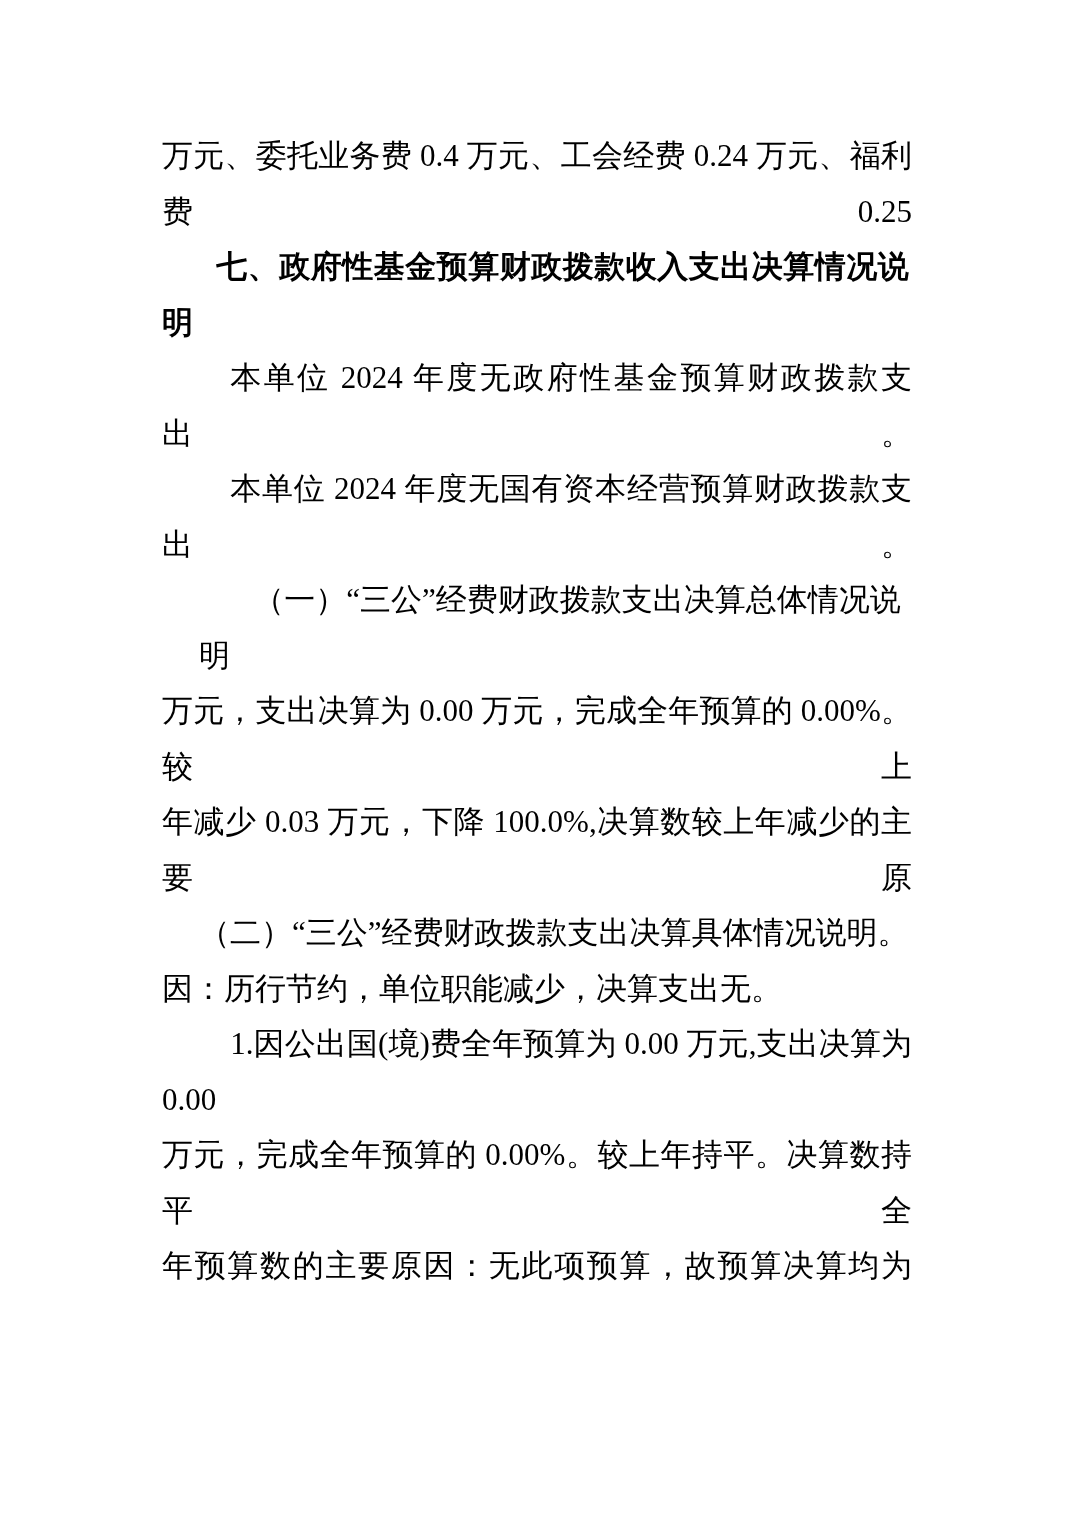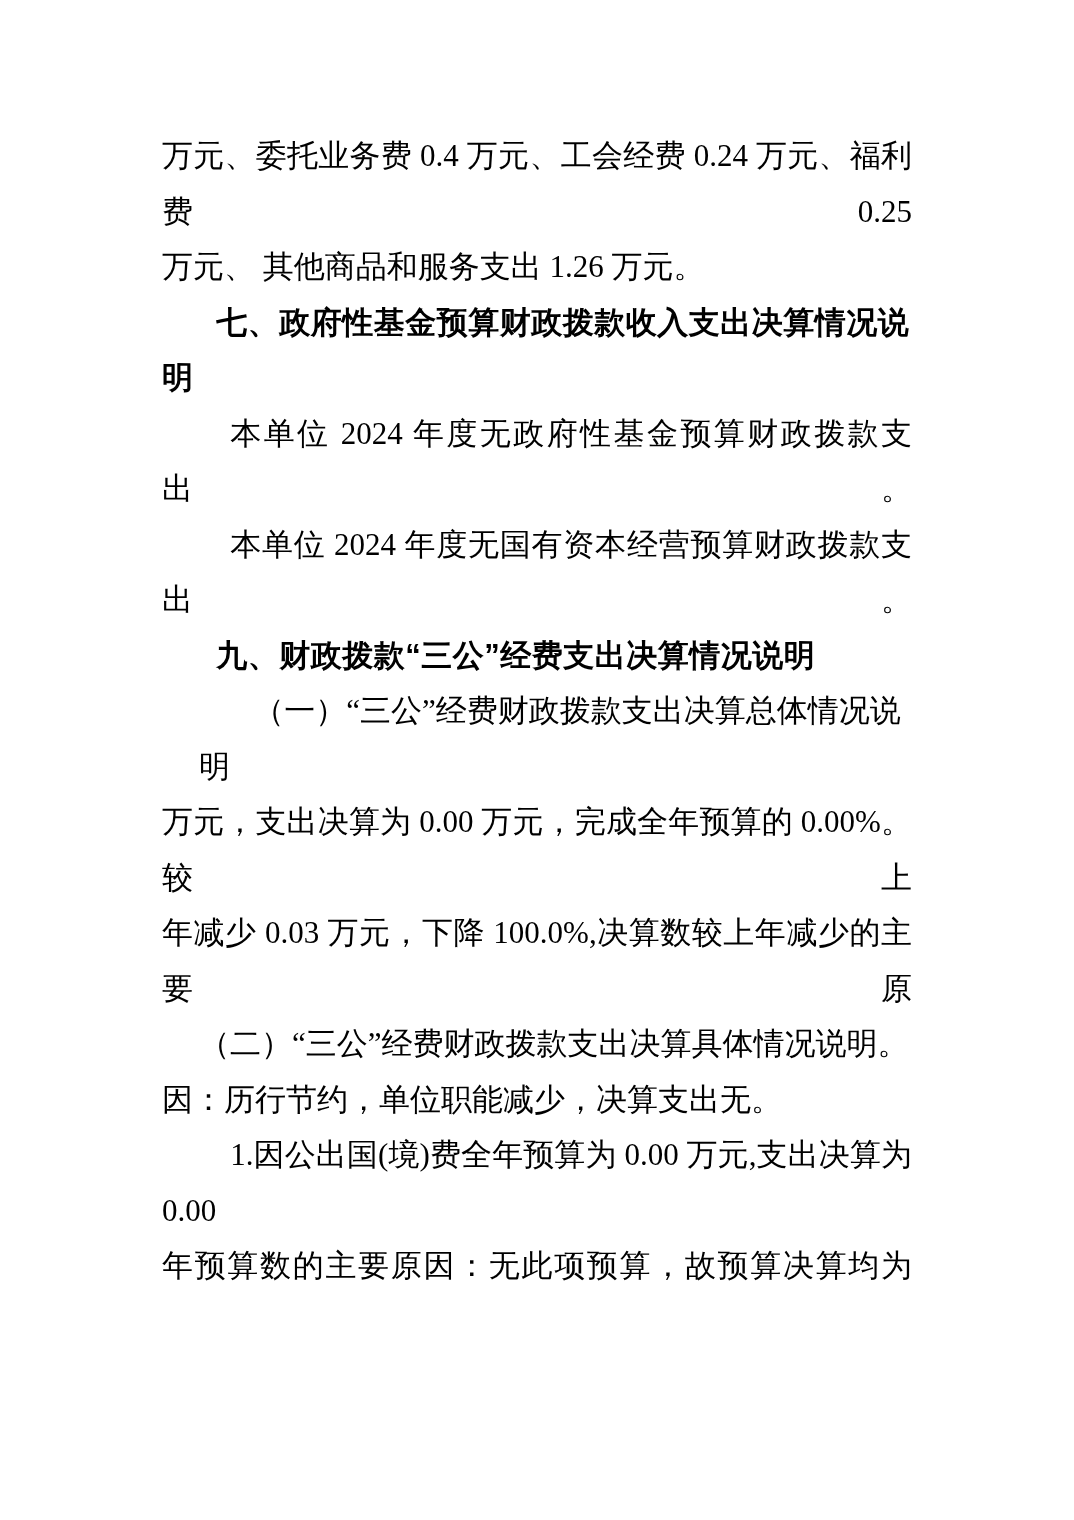--- a/index.html
+++ b/index.html
@@ -57,28 +57,27 @@
     font-family: "DejaVu Sans", "Liberation Sans", sans-serif;
     color: #1d4ed8;
   }
 </style>
 </head>
 <body>
 
 <div class="page">
   <div class="content">
     <div class="line full">万元、委托业务费 0.4 万元、工会经费 0.24 万元、福利费 0.25</div>
-    <div class="line">万元、 其他商品和服务支出 1.26 万元。</div>
     <div class="line heading indent-h">七、政府性基金预算财政拨款收入支出决算情况说明</div>
     <div class="line indent full">本单位 2024 年度无政府性基金预算财政拨款支出。</div>
     <div class="line indent full">本单位 2024 年度无国有资本经营预算财政拨款支出。</div>
-    <div class="line heading indent-h">九、财政拨款“三公”经费支出决算情况说明</div>
     <div class="line subheading indent-h">（一）“三公”经费财政拨款支出决算总体情况说明</div>
     <div class="line full">万元，支出决算为 0.00 万元，完成全年预算的 0.00%。较上</div>
     <div class="line full">年减少 0.03 万元，下降 100.0%,决算数较上年减少的主要原</div>
     <div class="line subheading">（二）“三公”经费财政拨款支出决算具体情况说明。</div>
     <div class="line">因：历行节约，单位职能减少，决算支出无。</div>
     <div class="line indent full">1.因公出国(境)费全年预算为 0.00 万元,支出决算为 0.00</div>
+    <div class="line full">万元，完成全年预算的 0.00%。较上年持平。决算数持平全</div>
     <div class="line full">年预算数的主要原因：无此项预算，故预算决算均为 0。</div>
 
   </div>
   <div class="page-number">13</div>
 </div>
 
 </body></html>

